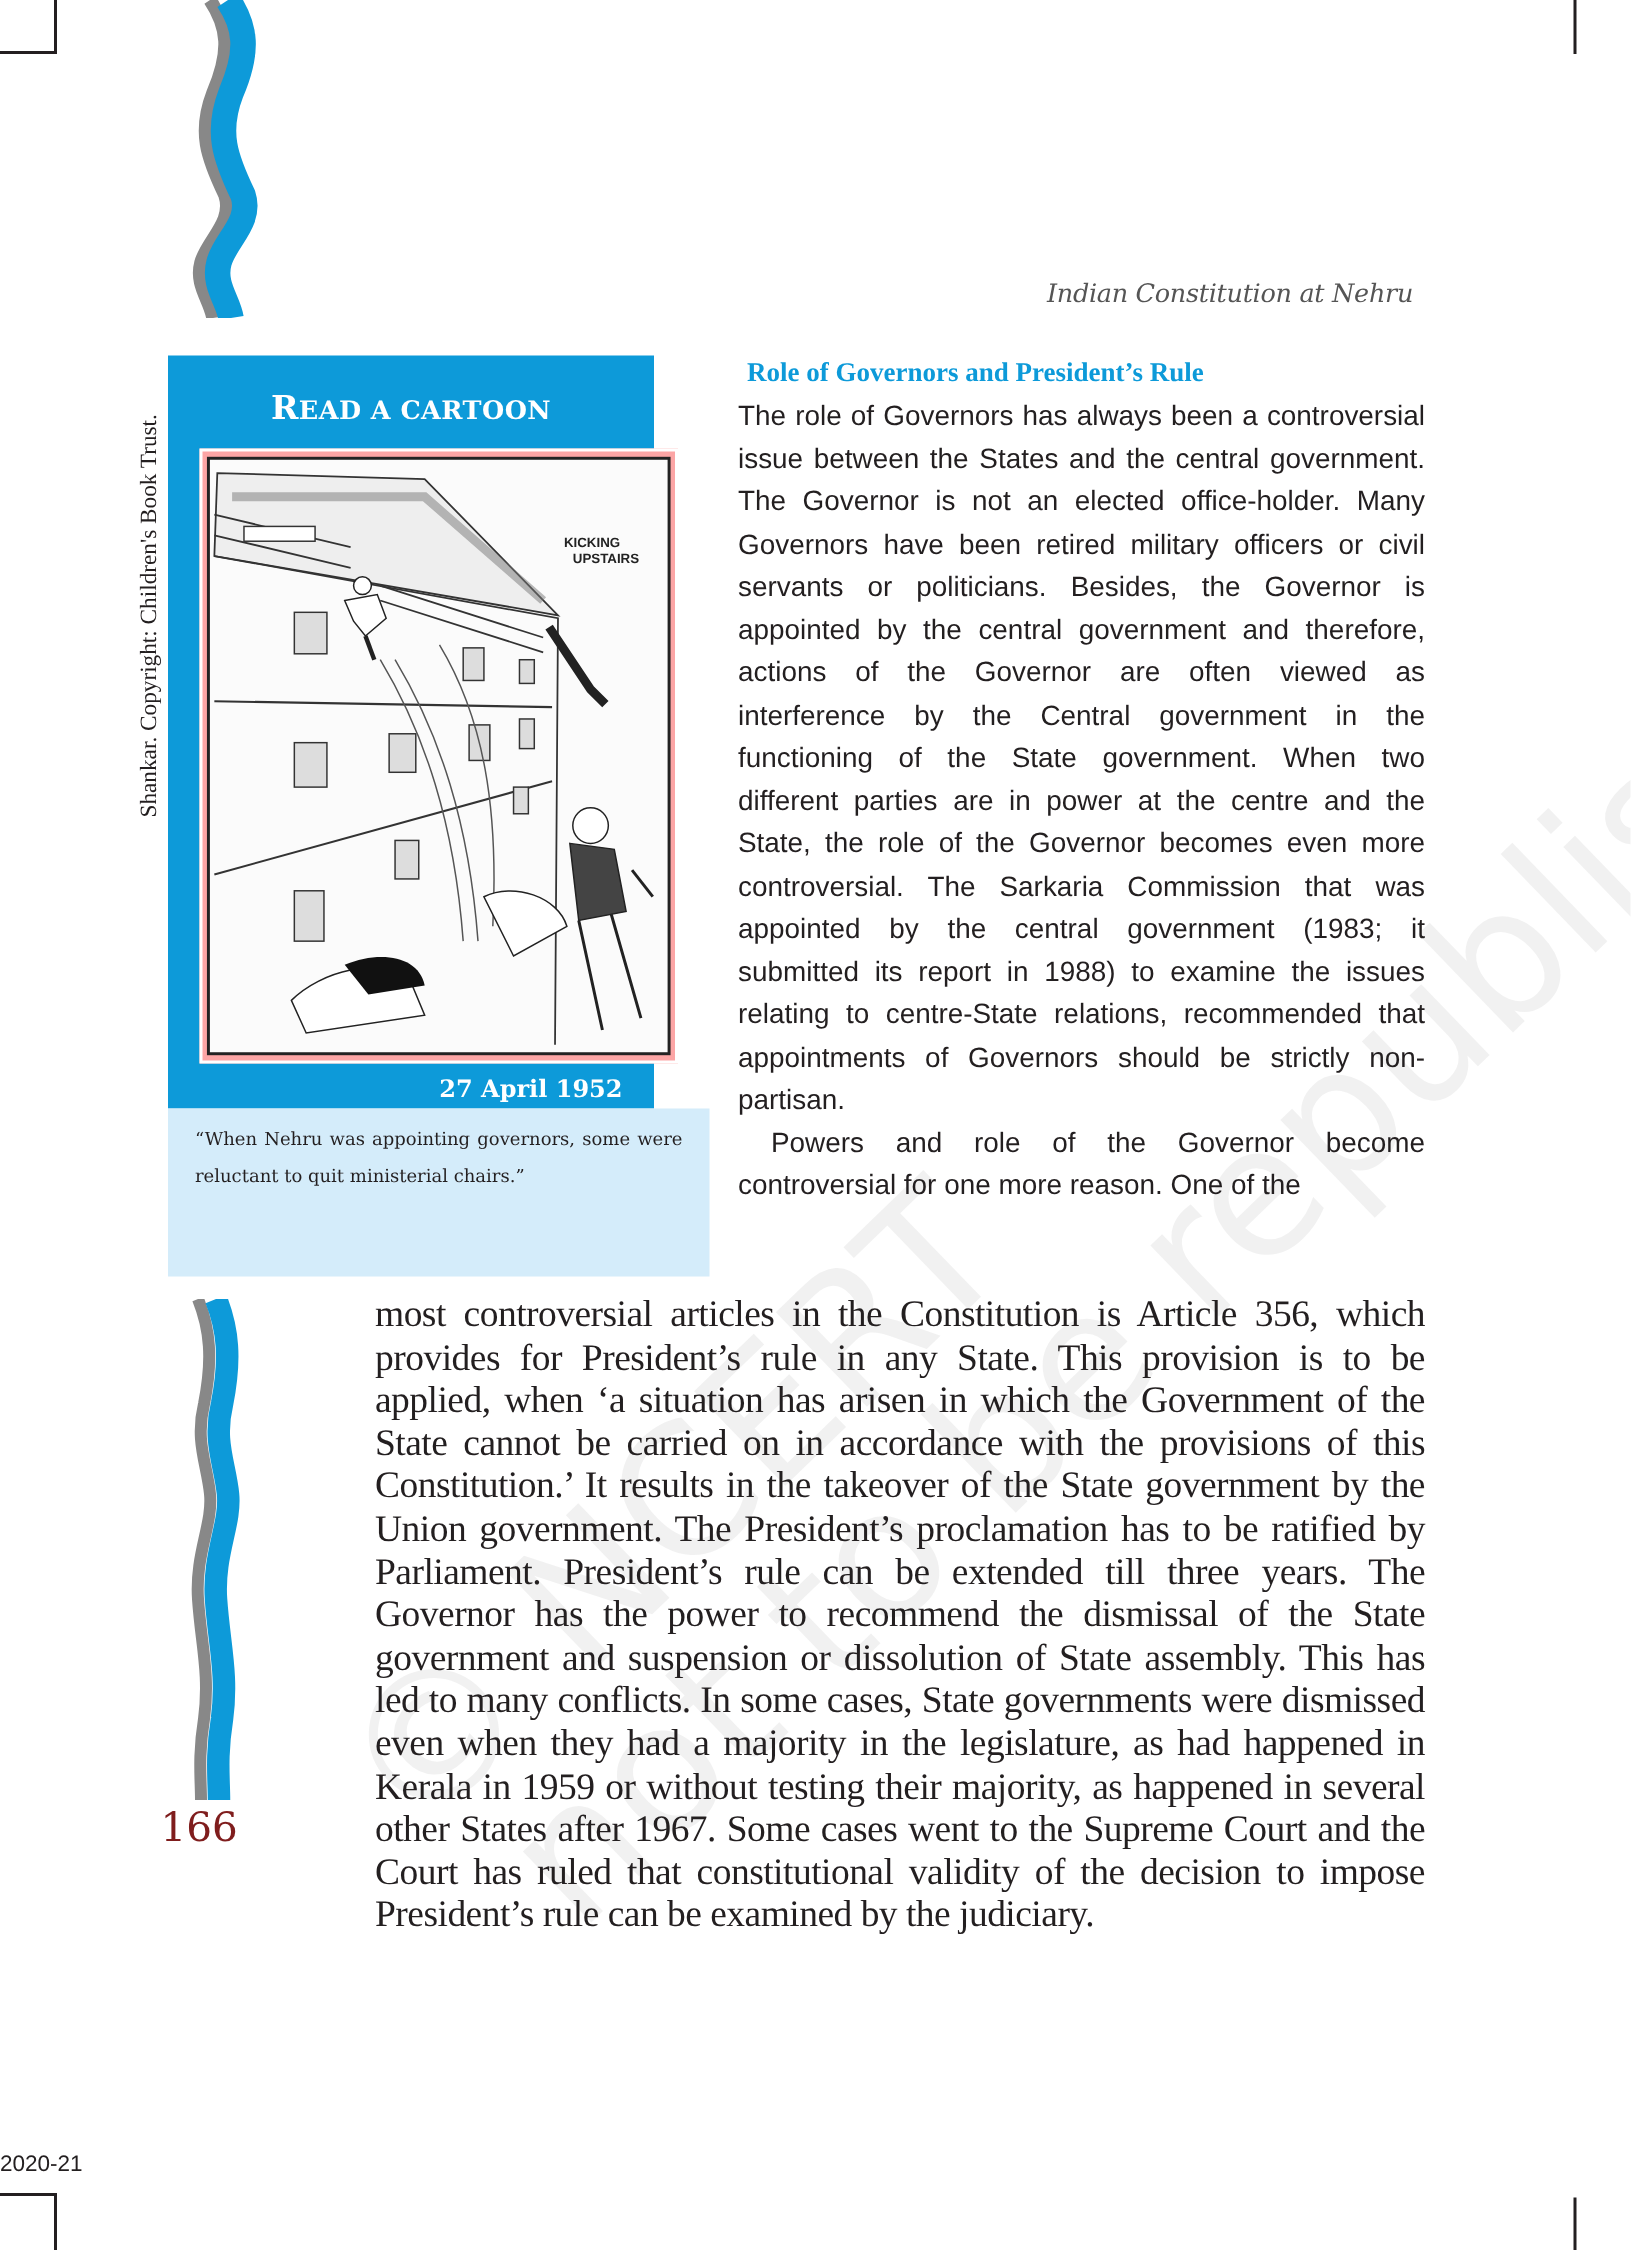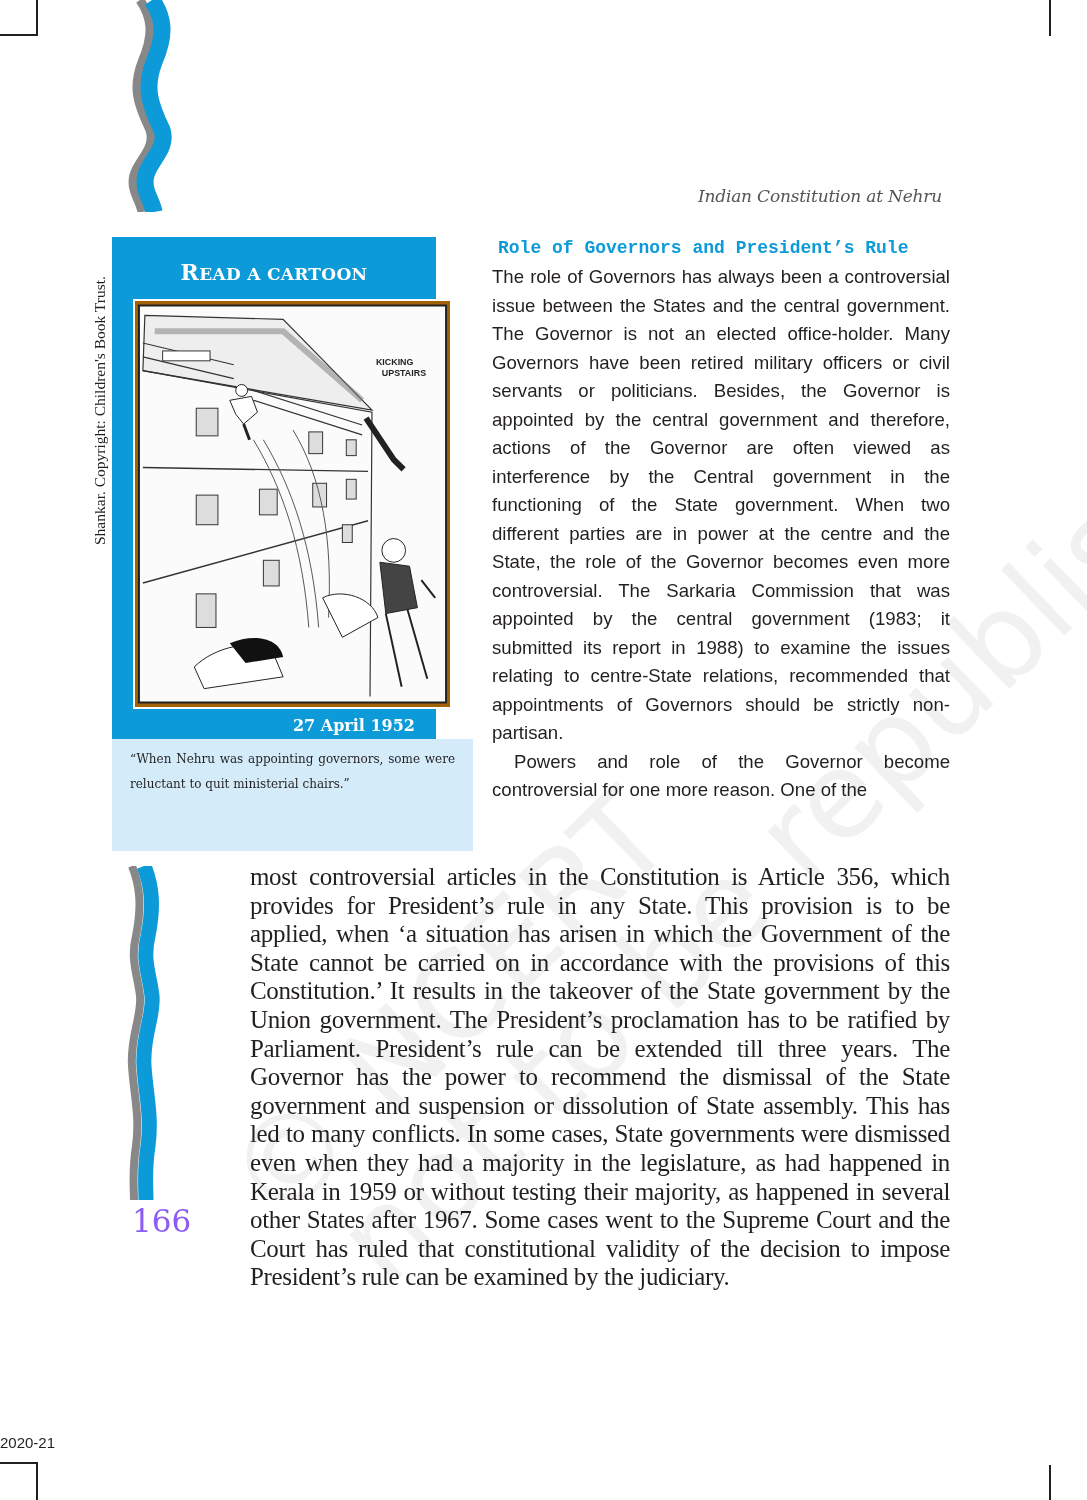--- a/index.html
+++ b/index.html
@@ -28,21 +28,21 @@
     background: #0d9ad9;
   }
   .cartoon-title {
     position: absolute; left: 0; top: 22px; width: 100%; text-align: center;
     font-family: "DejaVu Serif", serif; font-weight: bold; color: #ffffff;
     font-size: 17px; letter-spacing: 0.3px; font-variant: small-caps;
   }
   .cartoon-title .big { font-size: 22px; }
   .cartoon-frame {
     position: absolute; left: 21px; top: 62px; width: 319px; height: 410px;
-    background: #a16207; border: 2px solid #ffffff;
+    background: #fca5a5; border: 2px solid #ffffff;
   }
   .cartoon-frame svg { display: block; width: 100%; height: 100%; }
   .cartoon-date {
     position: absolute; right: 21px; bottom: 4px;
     font-family: "DejaVu Serif", serif; font-weight: bold; color: #ffffff; font-size: 16px;
   }
   .caption-box {
     position: absolute; left: 112px; top: 739px; width: 361px; height: 112px;
     background: #d4ecfa; padding: 8px 18px 0 18px;
   }
@@ -50,41 +50,41 @@
     font-family: "DejaVu Serif", serif; font-size: 12px; line-height: 24.5px;
     text-align: justify; text-align-last: left; color: #231f20;
   }
   .caption-src {
     text-align: right; font-family: "DejaVu Serif", serif; font-size: 16px; line-height: 24px;
   }
   .caption-src i { font-style: italic; }
 
   .section-heading {
     position: absolute; left: 498px; top: 238px;
-    font-family: Liberation Mono, monospace; font-weight: bold; font-size: 18px;
+    font-family: Liberation Serif, serif; font-weight: bold; font-size: 18px;
     color: #0d9ad9; white-space: nowrap;
   }
 
   .col-text {
     position: absolute; left: 492px; top: 263px; width: 458px;
     font-family: Liberation Sans, sans-serif; font-size: 18.6px; line-height: 28.5px;
     color: #231f20; text-align: justify;
   }
   .col-text p { text-align: justify; }
   .col-text .indent { text-indent: 22px; }
 
   .body-text {
     position: absolute; left: 250px; top: 863px; width: 700px;
     font-family: "Liberation Serif", serif; font-size: 25px; line-height: 28.6px;
     color: #231f20; text-align: justify; letter-spacing: -0.35px;
   }
 
   .page-number {
-    position: absolute; left: 132px; top: 1203px;
-    font-family: "DejaVu Serif", serif; font-size: 31px; color: #8b5cf6;
+    position: absolute; left: 107px; top: 1203px;
+    font-family: "DejaVu Serif", serif; font-size: 27px; color: #7f1d1d;
   }
 
   .footer-year {
     position: absolute; left: 0; top: 1434px; width: 1087px; text-align: left;
     font-family: "Liberation Sans", sans-serif; font-size: 15px; color: #231f20;
   }
 
   .watermark {
     position: absolute; left: 200px; top: 1150px;
     transform-origin: left top; transform: rotate(-44deg);

